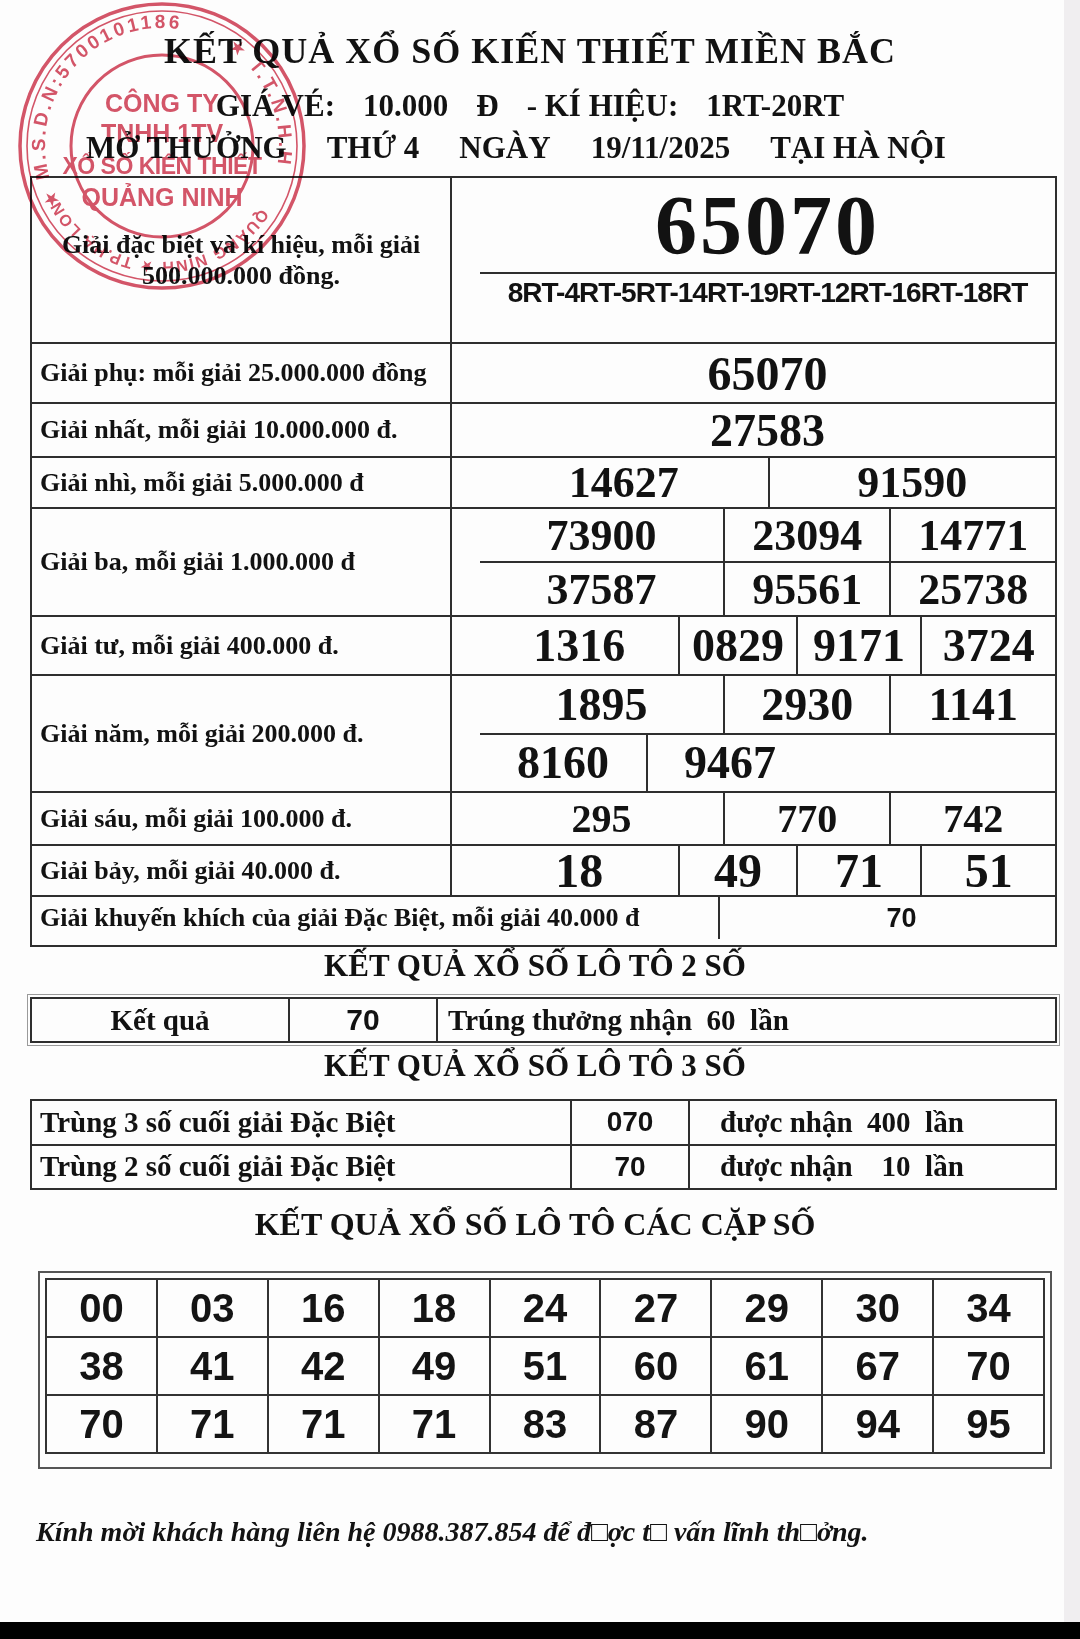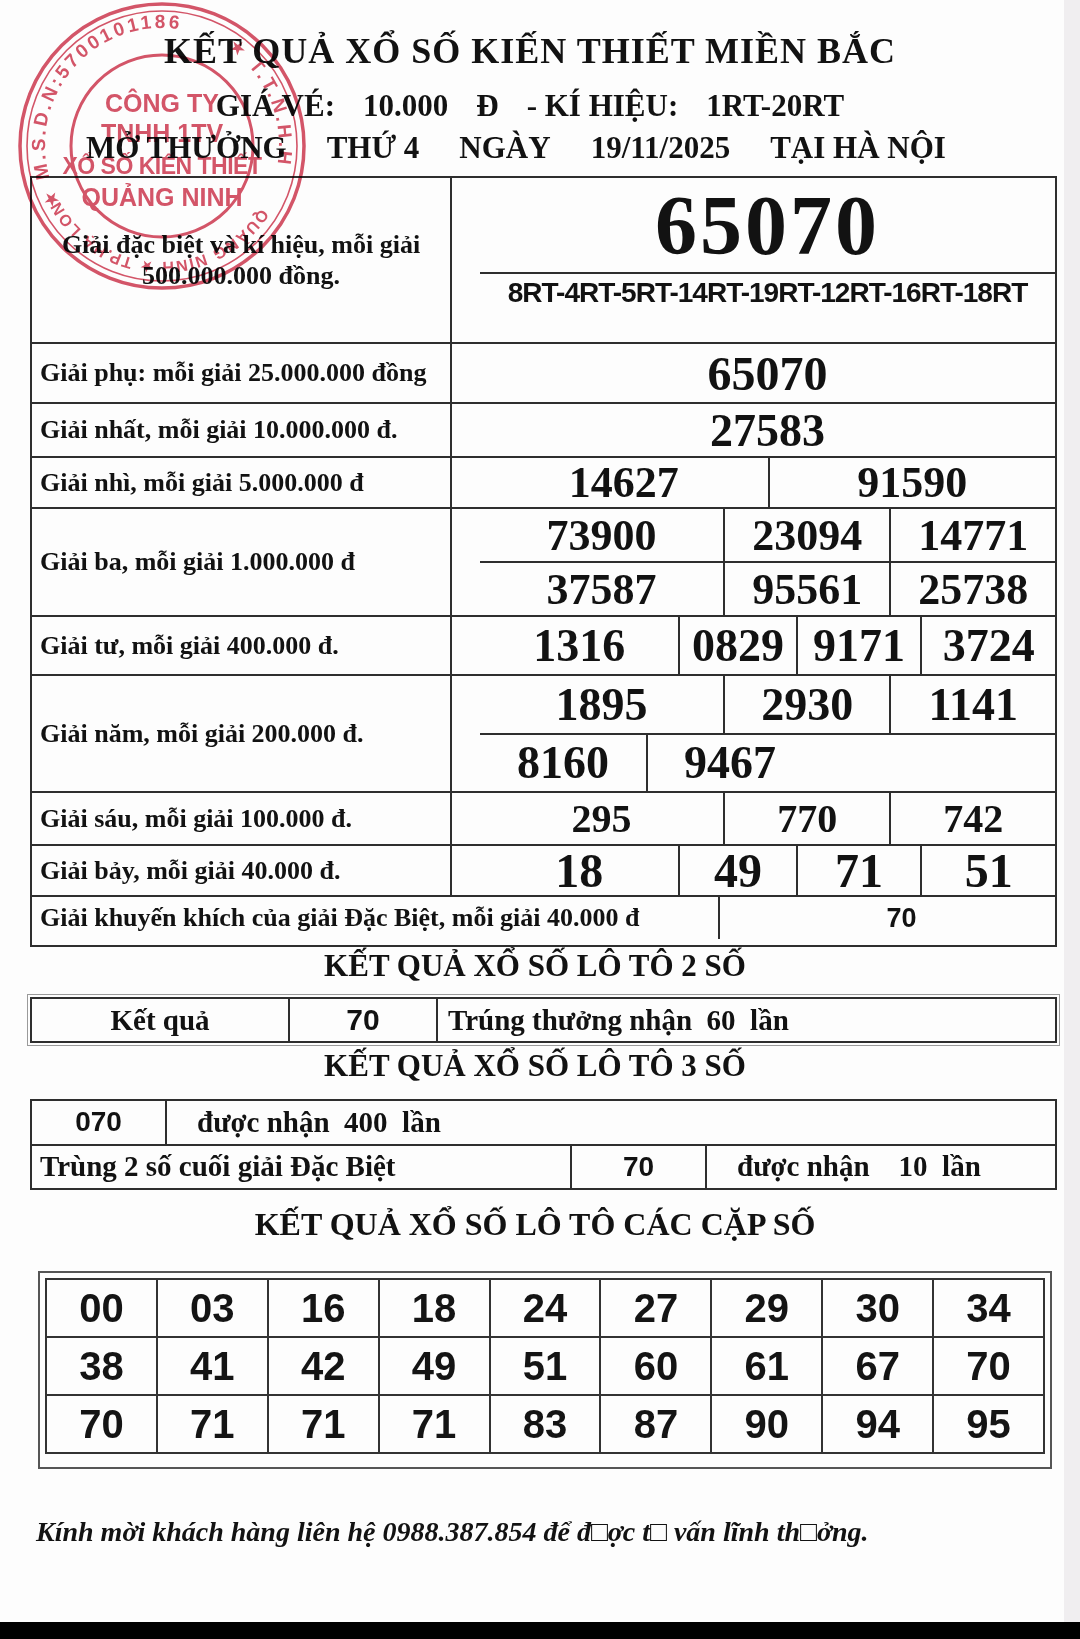--- a/index.html
+++ b/index.html
@@ -79,21 +79,21 @@
   .l2-note  { flex:1; display:flex; align-items:center; padding-left:10px; font-size:29px;
               white-space:pre; }
 
   
   .loto3 { position:absolute; left:30px; top:1099px; width:1023px; height:87px;
            border:2px solid #2e2e2e; display:flex; flex-direction:column; font-weight:bold; }
   .l3-row { flex:1; display:flex; }
   .l3-row + .l3-row { border-top:2px solid #2e2e2e; }
   .l3-label { width:540px; border-right:2px solid #2e2e2e; display:flex; align-items:center;
               padding-left:8px; font-size:29px; box-sizing:border-box; }
-  .l3-value { width:135px; border-right:2px solid #2e2e2e; display:flex; align-items:center;
+  .l3-value { width:118px; border-right:2px solid #2e2e2e; display:flex; align-items:center;
               justify-content:center; font-size:28px; box-sizing:border-box;
               font-family:"Liberation Sans","DejaVu Sans",sans-serif; }
   .l3-note  { flex:1; display:flex; align-items:center; padding-left:30px; font-size:29px;
               white-space:pre; }
 
   
   .pairs-outer { position:absolute; left:38px; top:1271px; width:1014px; height:198px;
                  box-sizing:border-box; border:2px solid #555; padding:5px 5px 0 5px; }
   .pairs-inner { border:2px solid #333; height:172px; display:flex; flex-direction:column; }
   .prow { flex:1; display:flex; }
@@ -258,20 +258,21 @@
   <div class="sec-title t-loto2">KẾT QUẢ XỔ SỐ LÔ TÔ 2 SỐ</div>
   <div class="loto2">
     <div class="l2-label">Kết quả</div>
     <div class="l2-value">70</div>
     <div class="l2-note">Trúng thưởng nhận  60  lần</div>
   </div>
 
   <div class="sec-title t-loto3">KẾT QUẢ XỔ SỐ LÔ TÔ 3 SỐ</div>
   <div class="loto3">
     <div class="l3-row">
+      <div class="l3-label">Trùng 3 số cuối giải Đặc Biệt</div>
       <div class="l3-value">070</div>
       <div class="l3-note">được nhận  400  lần</div>
     </div>
     <div class="l3-row">
       <div class="l3-label">Trùng 2 số cuối giải Đặc Biệt</div>
       <div class="l3-value">70</div>
       <div class="l3-note">được nhận    10  lần</div>
     </div>
   </div>
 

